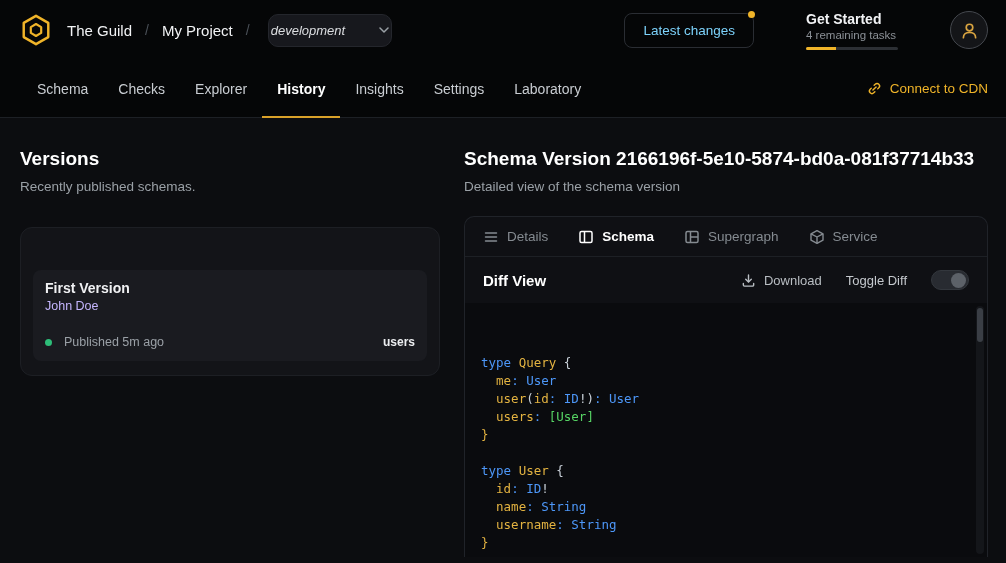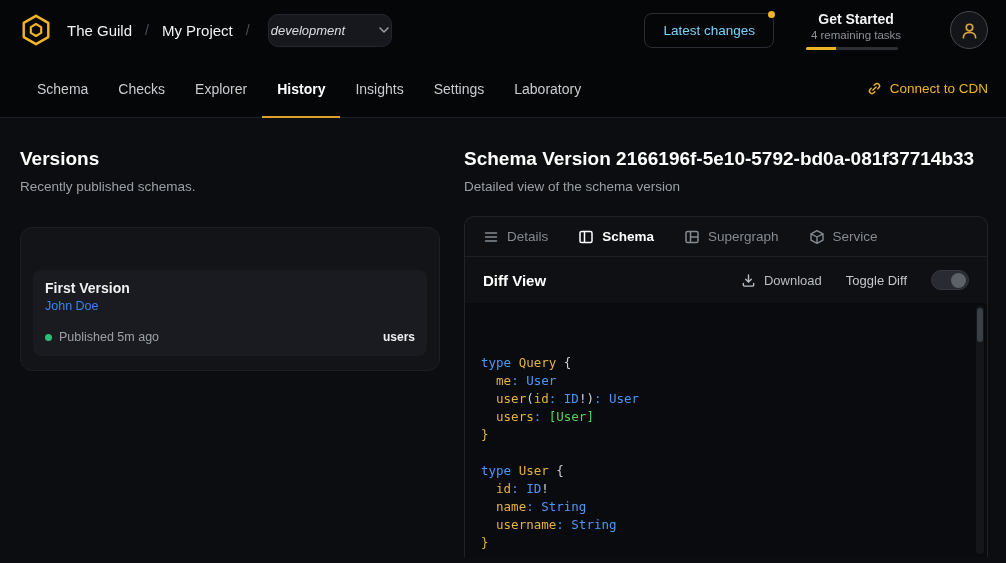--- a/index.html
+++ b/index.html
@@ -28,21 +28,21 @@
   }
   .spacer { flex:1; }
   .latest-btn {
     position:relative; background:transparent; border:1px solid #2a2d33; border-radius:8px;
     padding:9px 18px; color:#7dd3fc; font-size:13.5px; cursor:pointer; font-family:inherit;
   }
   .notif-dot {
     position:absolute; top:-3px; right:-2px; width:7px; height:7px; border-radius:50%;
     background:#f0b429;
   }
-  .get-started { margin-left:32px; width:100px; cursor:pointer;text-align:center; }
+  .get-started { margin-left:52px; width:100px; cursor:pointer; }
   .gs-title { font-size:14px; font-weight:700; color:#f2f3f5; }
   .gs-sub { font-size:11.5px; color:#8b9096; margin-top:2px; }
   .gs-bar { margin-top:6px; width:92px; height:3px; background:#2c2f34; border-radius:2px; overflow:hidden; }
   .gs-fill { height:100%; background:#f0b429; }
   .avatar {
     margin-left:44px; width:38px; height:38px; border-radius:50%; background:#141518;
     border:1px solid #45484e; display:grid; place-items:center; cursor:pointer; padding:0;
   }
   
   .navrow {
@@ -68,22 +68,22 @@
   .right-col { flex:1; min-width:0; padding:30px 18px 0 0; }
   .h-title { font-size:19px; font-weight:700; margin:0 0 9px; color:#fff; }
   .muted { font-size:13.5px; color:#9aa0a6; margin:0; }
   
   .version-card {
     margin-top:33px; background:#131418; border:1px solid #1d1f24; border-radius:12px;
     padding:42px 12px 14px;
   }
   .version-item { background:#1a1b20; border-radius:8px; padding:10px 12px 12px; cursor:pointer; }
   .v-name { font-size:14px; font-weight:600; color:#f0f1f3; }
-  .v-author { font-size:12.5px; color:#3b82f6; margin-top:3px; }
-  .v-row { margin-top:17px; display:flex; align-items:center; gap:7px; }
+  .v-author { font-size:12.5px; color:#c4b5fd; margin-top:3px; }
+  .v-row { margin-top:22px; display:flex; align-items:center; gap:12px; }
   .v-dot { width:7px; height:7px; border-radius:50%; background:#2dbd78; }
   .v-status { font-size:12.5px; color:#9aa0a6; }
   .v-service { margin-left:auto; font-size:12px; font-weight:700; color:#eceef0; }
   
   .panel {
     margin-top:22px; height:341px; border:1px solid #202329; border-bottom:none;
     border-radius:10px 10px 0 0; background:#0f1014; display:flex; flex-direction:column;
     overflow:hidden;
   }
   .panel-tabs {
@@ -203,21 +203,21 @@
         <div class="v-row">
           <span class="v-dot"></span>
           <span class="v-status">Published 5m ago</span>
           <span class="v-service">users</span>
         </div>
       </div>
     </div>
   </section>
 
   <section class="right-col">
-    <h2 class="h-title">Schema Version 2166196f-5e10-5792-bd0a-081f37714b33</h2>
+    <h2 class="h-title">Schema Version 2166196f-5e10-5874-bd0a-081f37714b33</h2>
     <p class="muted">Detailed view of the schema version</p>
 
     <div class="panel">
       <div class="panel-tabs">
         <div class="ptab">
           <span>
             <svg width="16" height="16" viewBox="0 0 16 16" fill="none" stroke="currentColor" stroke-width="1.5" stroke-linecap="round">
               <path d="M2.5 4h11M2.5 8h11M2.5 12h11"></path>
             </svg>
           </span>

